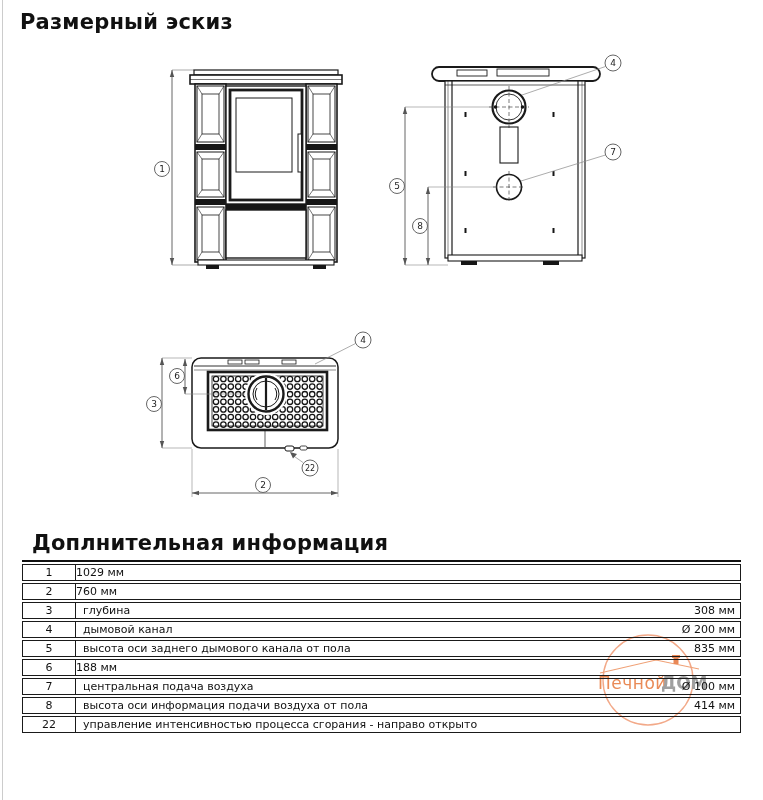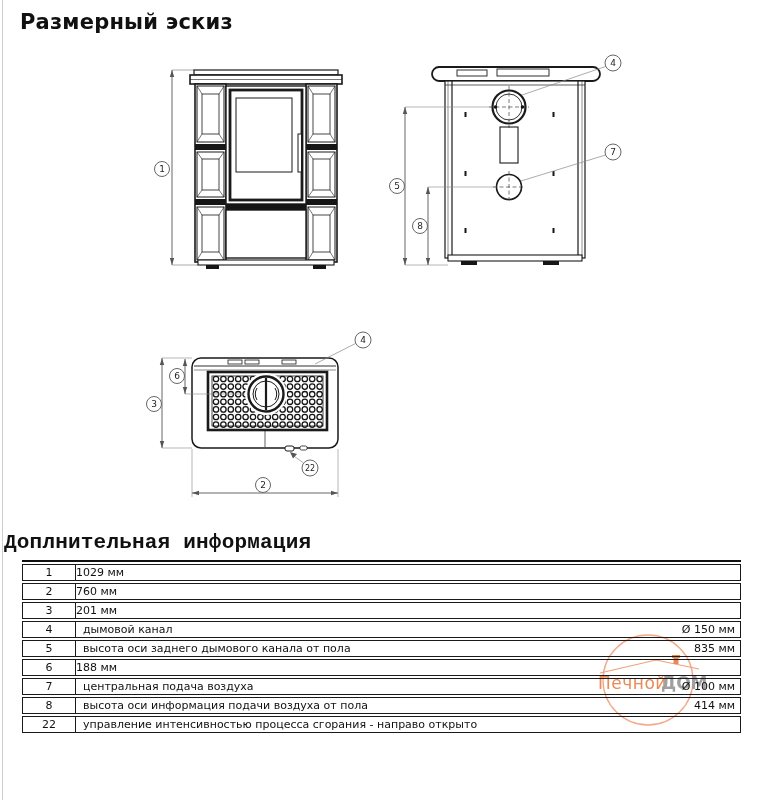--- a/index.html
+++ b/index.html
@@ -4,21 +4,21 @@
 <style>
   html,body { margin:0; padding:0; }
   body {
     width:763px; height:800px; position:relative; overflow:hidden;
     background:#ffffff; color:#111;
     font-family:"DejaVu Sans","Liberation Sans",sans-serif;
   }
   .page-edge { position:absolute; left:2px; top:0; width:1px; height:800px; background:#cccccc; }
 
   h1.title { position:absolute; left:20px; top:10px; margin:0; font-size:21px; font-weight:bold; letter-spacing:.2px;text-align:center; }
-  h2.subtitle { position:absolute; left:4px; top:531px; margin:0; font-size:21px; font-weight:bold; letter-spacing:.2px;font-family:Liberation Mono, monospace; }
+  h2.subtitle { position:absolute; left:32px; top:531px; margin:0; font-size:21px; font-weight:bold; letter-spacing:.2px; }
 
   svg.front { position:absolute; left:148px; top:56px; overflow:visible; }
   svg.rear  { position:absolute; left:385px; top:42px; overflow:visible; }
   svg.topv  { position:absolute; left:138px; top:328px; overflow:visible; }
   svg.watermark { position:absolute; left:596px; top:632px; z-index:0; overflow:visible; }
 
   
   .s   { stroke:#1a1a1a; fill:none; }
   .sf  { stroke:#1a1a1a; fill:#ffffff; }
   .blk { fill:#161616; stroke:none; }
@@ -387,26 +387,27 @@
   <div class="row">
     <div class="cell-num">1</div>
     <div class="cell-value">1029 мм</div>
   </div>
   <div class="row">
     <div class="cell-num">2</div>
     <div class="cell-value">760 мм</div>
   </div>
   <div class="row">
     <div class="cell-num">3</div>
-    <div class="cell-value">201 мм</div>
+    <div class="cell-label">глубина</div>
+    <div class="cell-value">308 мм</div>
   </div>
   <div class="row">
     <div class="cell-num">4</div>
     <div class="cell-label">дымовой канал</div>
-    <div class="cell-value">Ø 150 мм</div>
+    <div class="cell-value">Ø 200 мм</div>
   </div>
   <div class="row">
     <div class="cell-num">5</div>
     <div class="cell-label">высота оси заднего дымового канала от пола</div>
     <div class="cell-value">835 мм</div>
   </div>
   <div class="row">
     <div class="cell-num">6</div>
     <div class="cell-value">188 мм</div>
   </div>

